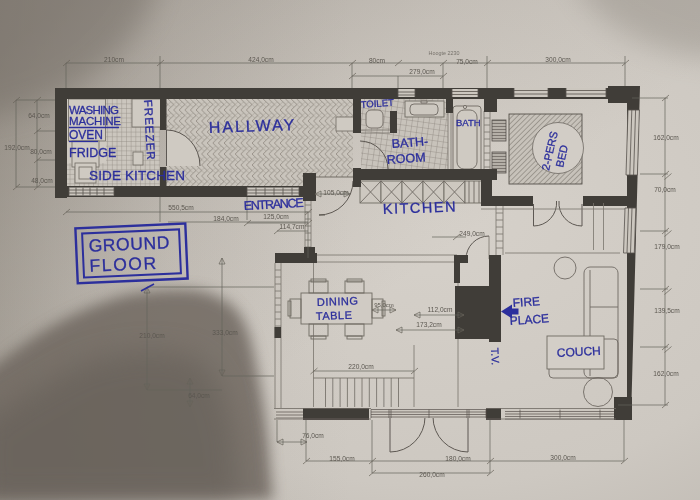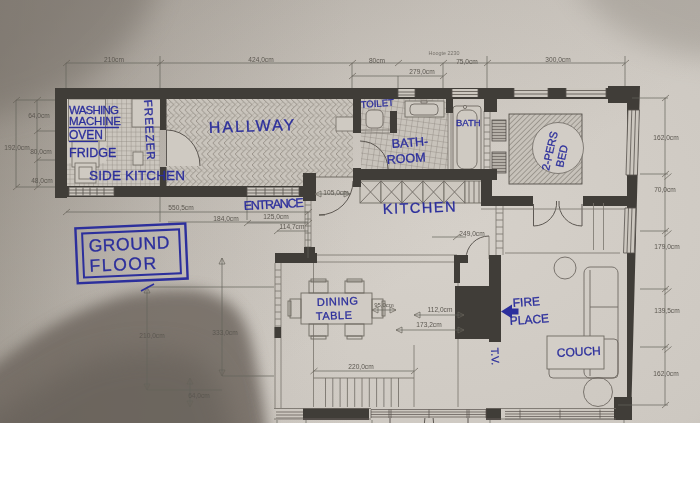--- a/index.html
+++ b/index.html
@@ -1,16 +1,16 @@
 <!DOCTYPE html>
 <html><head>
 <meta charset="utf-8">
 <style>
   html,body{margin:0;padding:0;}
-  #page{width:700px;height:423px;position:relative;overflow:hidden;background:#cdc8c1;
+  #page{width:700px;height:500px;position:relative;overflow:hidden;background:#cdc8c1;
         font-family:"Liberation Sans", sans-serif;}
   svg{display:block;}
 </style>
 </head>
 <body>
 <div id="page">
 <svg width="700" height="500" viewBox="0 0 700 500">
 <defs>
   <radialGradient id="paper" cx="0.62" cy="0.42" r="1.1">
     <stop offset="0" stop-color="#d6d1ca"></stop>

